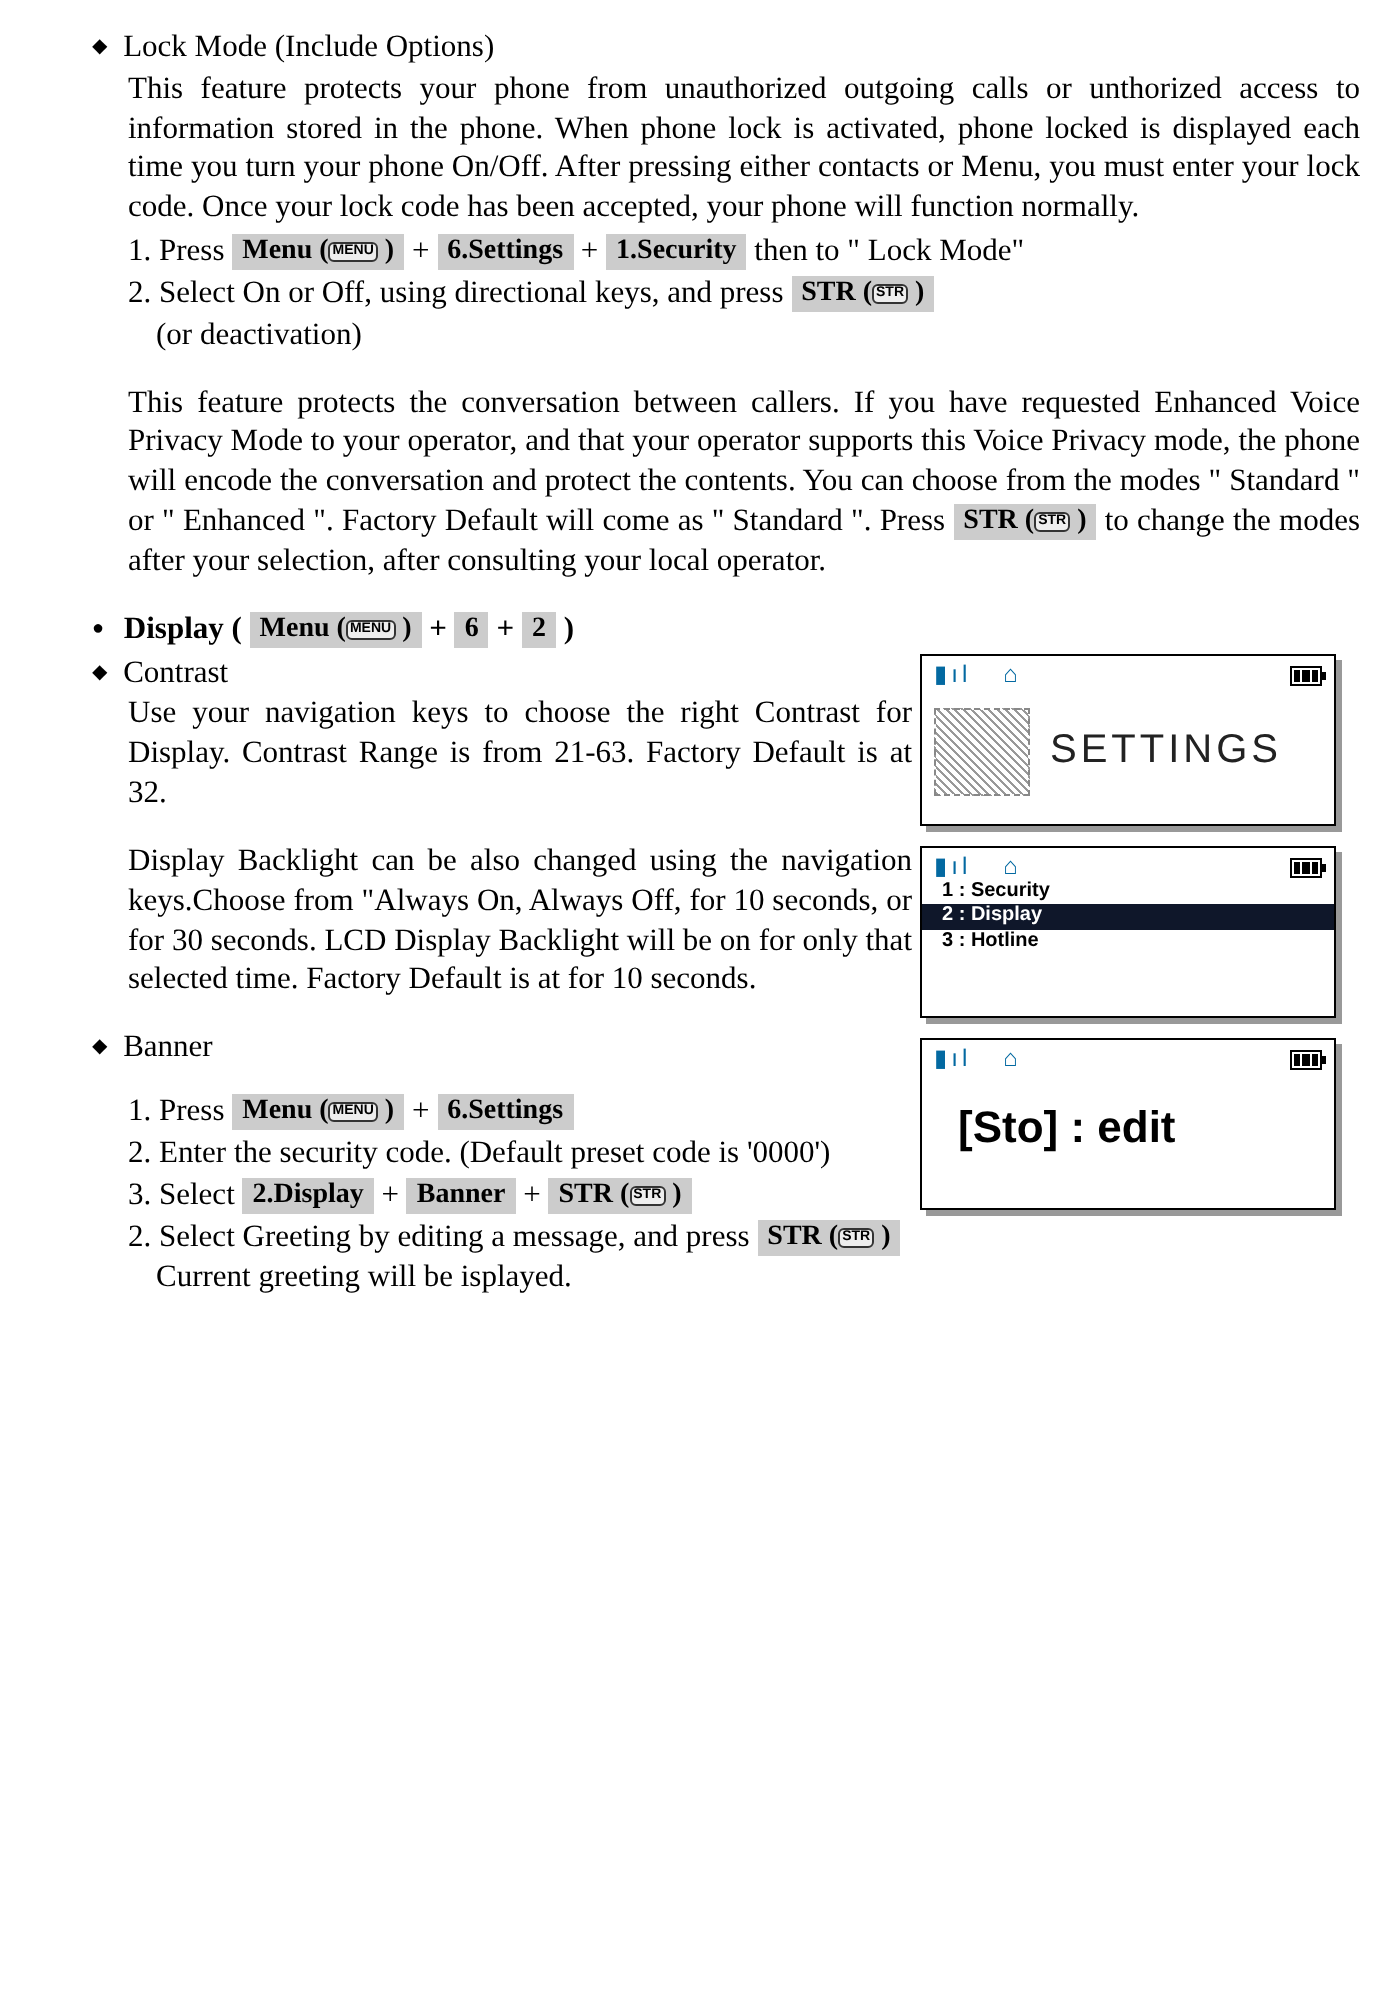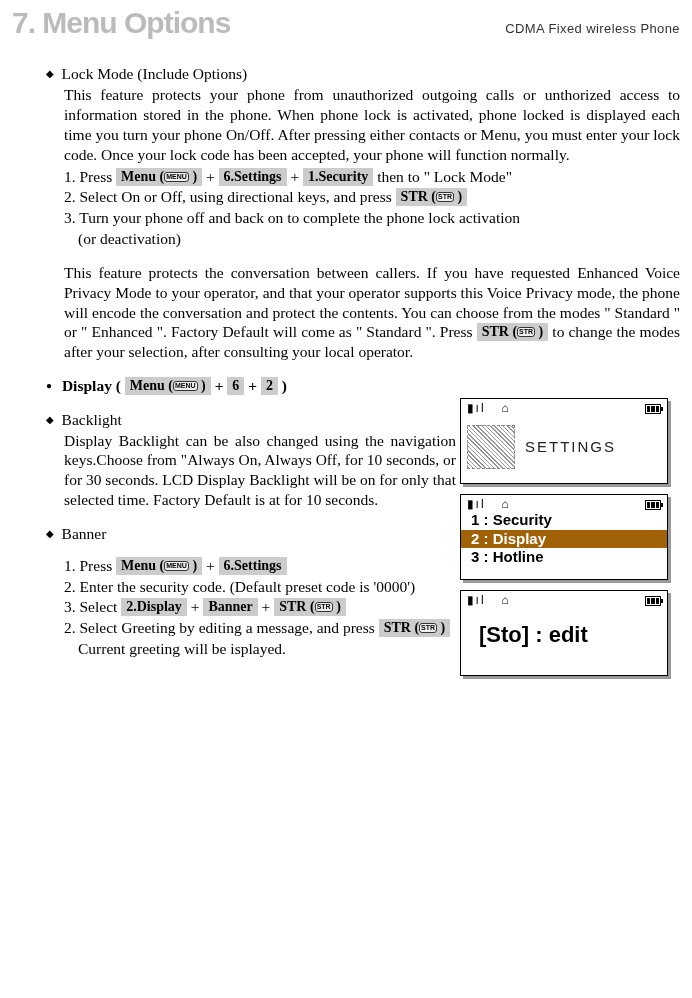--- a/index.html
+++ b/index.html
@@ -122,21 +122,21 @@
     font-size: 12px;
     overflow: hidden;
     background:#fff;
   }
   .statusbar {
     display:flex;
     justify-content:space-between;
     align-items:center;
     padding: 4px 6px 0 6px;
     font-size:12px;
-    color:#000000;
+    color:#0369a1;
     height:12px;
   }
   .statusbar .left-ic { letter-spacing:2px; }
   .statusbar .batt {
     display:inline-block;
     width:14px;height:8px;border:1.5px solid #000;
     position:relative;
   }
   .statusbar .batt::after{
     content:"";position:absolute;right:-3px;top:2px;width:2px;height:4px;background:#000;
@@ -152,70 +152,65 @@
     height:56px;
   }
   .screen-big .icon-blob{
     width:46px;height:42px;
     background:
       repeating-linear-gradient(45deg,#999 0,#999 1px,transparent 1px,transparent 3px);
     border:1px dashed #888;
     margin-right:10px;
   }
   .screen-big .big-label{
-    font-size:15px;
+    font-size:20px;
     letter-spacing:2px;
     font-family: Arial, sans-serif;
     color:#222;
   }
   .menu-list {
     padding: 0 10px;
     font-family: Arial, Helvetica, sans-serif;
     font-weight: bold;
-    font-size: 15px;
+    font-size: 10px;
     line-height: 1.25;
   }
   .menu-list .hl {
-    background:#a16207;color:#fff;
+    background:#0f172a;color:#fff;
     display:block;
     margin: 0 -10px;
     padding: 0 10px;
   }
   .sto-line{
     padding: 14px 0 0 18px;
     font-family: Arial, Helvetica, sans-serif;
     font-weight:bold;
     font-size:22px;
   }
   .clearfix::after{content:"";display:block;clear:both;}
   .indent-sub { padding-left: 14px; }
 </style>
 </head>
 <body>
 
 <div class="page section">
 
-  <div class="header-row">
-    <div class="header-title">7. Menu Options</div>
-    <div class="header-sub">CDMA Fixed wireless Phone</div>
-  </div>
 
   <div class="item">
     <div class="item-title bullet-diamond">
       <span>Lock Mode (Include Options)</span>
     </div>
     <div class="item-body">This feature protects your phone from unauthorized outgoing calls or unthorized access to information stored in the phone.  When phone lock is activated, phone locked is displayed each time you turn your phone On/Off. After pressing either contacts or Menu, you must enter your lock code. Once your lock code has been accepted, your phone will function normally.</div>
     <div class="steps">
       <div class="step">
         <span>1. Press </span><span class="key"><span>Menu (</span><span class="sk">MENU</span><span> )</span></span><span> + </span><span class="key">6.Settings</span><span> + </span><span class="key">1.Security</span><span>  then to " Lock Mode"</span>
       </div>
       <div class="step">
         <span>2. Select On or Off, using directional keys, and press </span><span class="key"><span>STR (</span><span class="sk">STR</span><span> )</span></span>
       </div>
-      <div class="step">3. Turn your phone off and back on to complete the phone lock activation</div>
       <div class="step indent-sub">(or deactivation)</div>
     </div>
   </div>
 
   <div class="item">
     <div class="item-body">
       <span>This feature protects the conversation between callers. If you have requested Enhanced Voice Privacy Mode to your operator, and that your operator supports this Voice Privacy mode, the phone will encode the conversation and protect the contents. You can choose from the modes " Standard " or " Enhanced ". Factory Default will come as " Standard ". Press </span><span class="key"><span>STR (</span><span class="sk">STR</span><span> )</span></span><span>  to change the modes after your selection, after consulting your local operator.</span>
     </div>
   </div>
 
@@ -270,25 +265,28 @@
               <span></span>
               <span></span>
               <span></span>
             </span>
           </span>
       </div>
       <div class="sto-line">[Sto] : edit</div>
     </div>
   </div>
 
+  <div class="item" style="margin-top:2px;">
+    <div class="item-title bullet-diamond">
+      <span>Contrast</span>
+    </div>
+    <div class="narrow-body" style="padding-right:0;">Use your navigation keys  to choose the right Contrast for Display. Contrast Range  is from 21-63. Factory Default is at 32.</div>
+  </div>
 
   <div class="item">
-    <div class="item-title bullet-diamond">
-      <span>Backlight</span>
-    </div>
     <div class="narrow-body" style="padding-right:0;">Display Backlight can be also changed using the navigation keys.Choose from "Always On, Always Off, for 10 seconds, or for 30 seconds. LCD Display Backlight  will be on for only that selected time. Factory Default is at for 10 seconds.</div>
   </div>
 
   <div class="item clearfix">
     <div class="item-title bullet-diamond">
       <span>Banner</span>
     </div>
 
     <div class="steps" style="margin-top:12px;">
       <div class="step">

